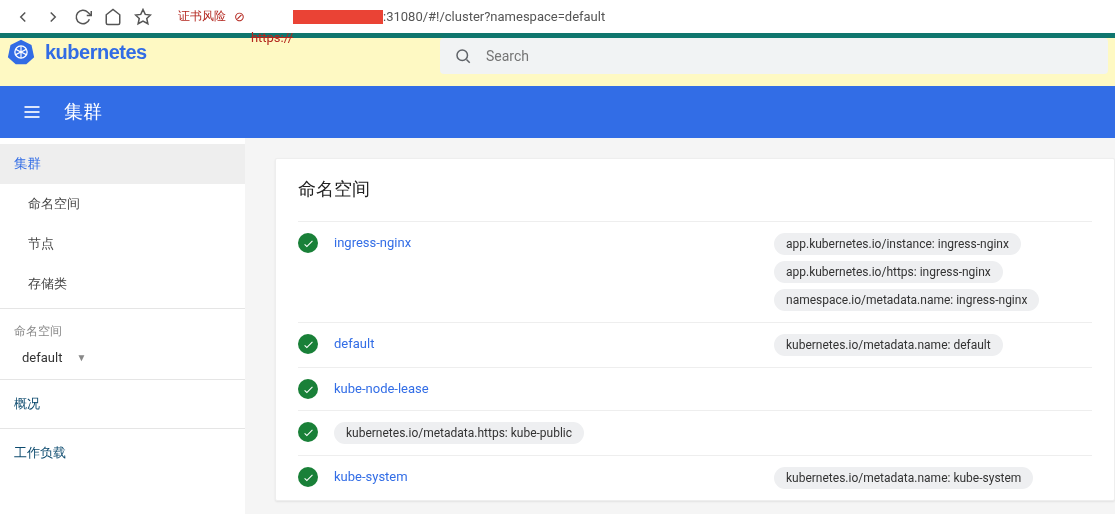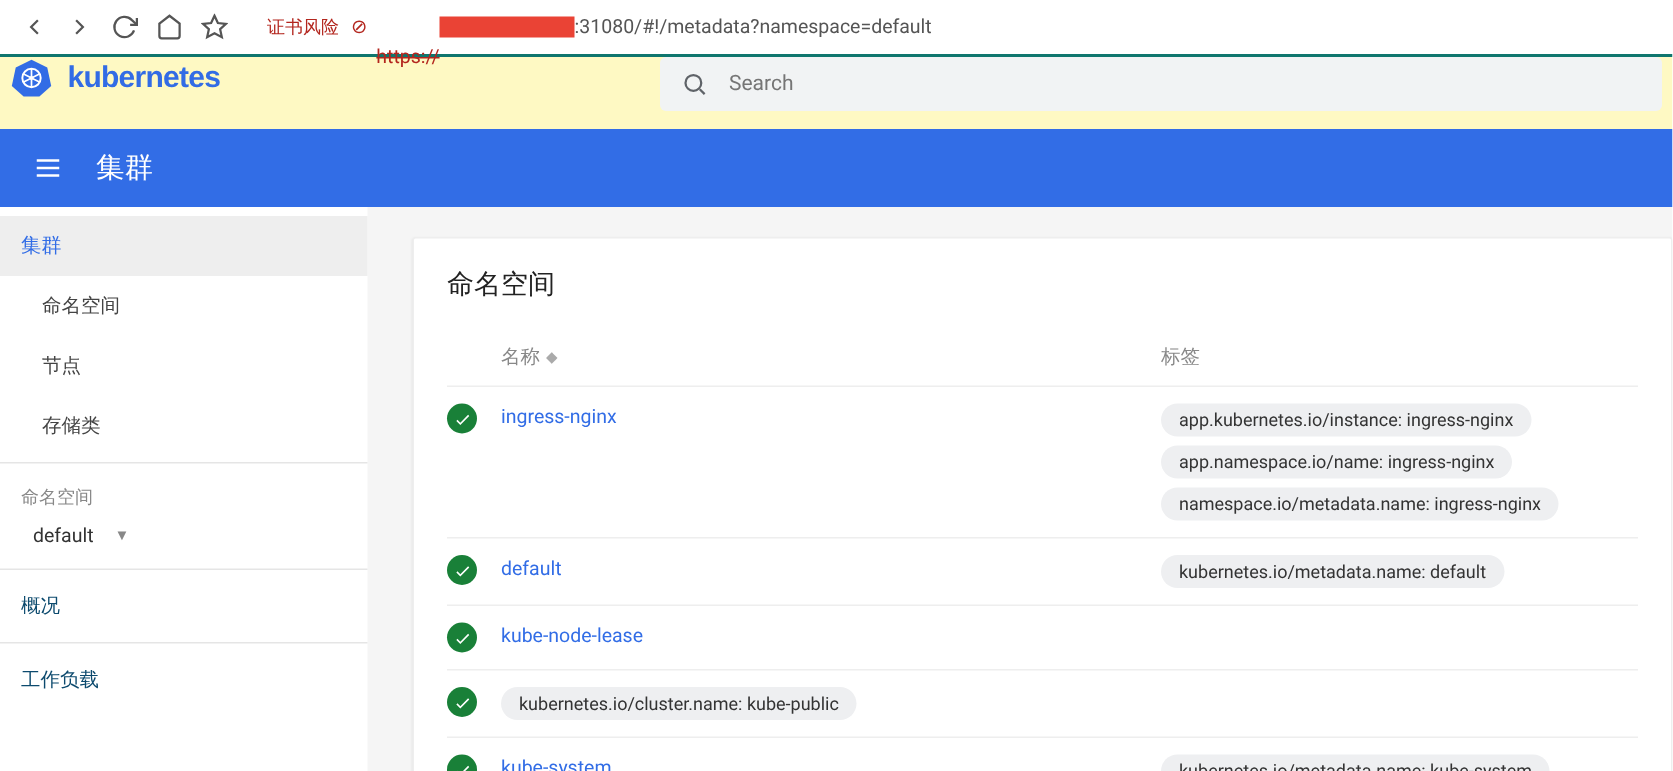--- a/index.html
+++ b/index.html
@@ -1,19 +1,19 @@
 <!DOCTYPE html>
 <html><head>
   <meta charset="utf-8">
   <style>
     * { margin: 0; padding: 0; box-sizing: border-box; font-family: -apple-system, BlinkMacSystemFont, "Segoe UI", Roboto, Arial, sans-serif; }
     body { width: 1115px; height: 514px; overflow: hidden; background: #fff; }
     
     
-    .browser-nav { display: flex; align-items: center; height: 38px; padding: 0 8px; background: #fff; border-bottom: 2px solid #0f766e; }
+    .browser-nav { display: flex; align-items: center; height: 38px; padding: 0 8px; background: #fff; border-bottom: 5px solid #0f766e; }
     .nav-btn { width: 30px; height: 30px; display: flex; align-items: center; justify-content: center; color: #555; cursor: pointer; }
     .nav-btn svg { width: 18px; height: 18px; }
     .url-area { flex: 1; display: flex; align-items: center; margin-left: 20px; font-size: 13px; color: #333; }
     .cert-warning { color: #b3261e; margin-right: 8px; font-size: 12px; }
     .lock-icon { color: #b3261e; margin-right: 6px; }
     .url-protocol { color: #b3261e; text-decoration: line-through; margin-top: 41px; }
     .url-redacted { display: inline-block; width: 90px; height: 14px; background: #ea4335; vertical-align: middle; }
     .url-rest { color: #555; }
     
     
@@ -87,21 +87,21 @@
   <div class="nav-btn">
       <svg viewBox="0 0 24 24" fill="none" stroke="currentColor" stroke-width="2">
         <polygon points="12 2 15 8.5 22 9.3 17 14 18.5 21 12 17.5 5.5 21 7 14 2 9.3 9 8.5 12 2"></polygon>
       </svg>
     </div>
   <div class="url-area">
     <span class="cert-warning">证书风险</span>
     <span class="lock-icon">⊘</span>
     <span class="url-protocol">https://</span>
     <span class="url-redacted"></span>
-    <span class="url-rest">:31080/#!/metadata?namespace=default</span>
+    <span class="url-rest">:31080/#!/cluster?namespace=default</span>
   </div>
 </div>
 
 <div class="app-header">
   <div class="logo-area">
     <svg class="k8s-logo" viewBox="0 0 32 32">
       <polygon points="16,2 28,8 31,22 22,30 10,30 1,22 4,8" fill="#326ce5"></polygon>
       <circle cx="16" cy="16" r="7" fill="none" stroke="#fff" stroke-width="1.5"></circle>
       <circle cx="16" cy="16" r="1.5" fill="#fff"></circle>
       <line x1="16" y1="16" x2="16" y2="9" stroke="#fff" stroke-width="1.3"></line>
@@ -148,105 +148,97 @@
     </div>
     <div class="side-divider"></div>
     <div class="side-item">概况</div>
     <div class="side-divider"></div>
     <div class="side-item">工作负载</div>
   </div>
 
   <div class="main">
     <div class="card">
       <div class="card-title">命名空间</div>
-      <div class="tbl-header">
-        <div class="col-status"></div>
-        <div class="col-name">
-          <span>名称</span>
-          <span class="sort-icon">◆</span>
+      <div id="tbl-body">
+          <div class="tbl-row">
+            <div class="col-status">
+              <div class="status-icon">
+                <svg viewBox="0 0 24 24">
+                  <path d="M9 16.2l-3.5-3.5-1.4 1.4L9 19 20 8l-1.4-1.4z"></path>
+                </svg>
+              </div>
+            </div>
+            <div class="col-name">
+              <span class="name-link">ingress-nginx</span>
+            </div>
+            <div class="col-labels">
+              <div class="labels-wrap">
+                <span class="label-chip">app.kubernetes.io/instance: ingress-nginx</span>
+                <span class="label-chip">app.kubernetes.io/https: ingress-nginx</span>
+                <span class="label-chip">namespace.io/metadata.name: ingress-nginx</span>
+              </div>
+            </div>
+          </div>
+          <div class="tbl-row">
+            <div class="col-status">
+              <div class="status-icon">
+                <svg viewBox="0 0 24 24">
+                  <path d="M9 16.2l-3.5-3.5-1.4 1.4L9 19 20 8l-1.4-1.4z"></path>
+                </svg>
+              </div>
+            </div>
+            <div class="col-name">
+              <span class="name-link">default</span>
+            </div>
+            <div class="col-labels">
+              <div class="labels-wrap">
+                <span class="label-chip">kubernetes.io/metadata.name: default</span>
+              </div>
+            </div>
+          </div>
+          <div class="tbl-row">
+            <div class="col-status">
+              <div class="status-icon">
+                <svg viewBox="0 0 24 24">
+                  <path d="M9 16.2l-3.5-3.5-1.4 1.4L9 19 20 8l-1.4-1.4z"></path>
+                </svg>
+              </div>
+            </div>
+            <div class="col-name">
+              <span class="name-link">kube-node-lease</span>
+            </div>
+          </div>
+          <div class="tbl-row">
+            <div class="col-status">
+              <div class="status-icon">
+                <svg viewBox="0 0 24 24">
+                  <path d="M9 16.2l-3.5-3.5-1.4 1.4L9 19 20 8l-1.4-1.4z"></path>
+                </svg>
+              </div>
+            </div>
+            <div class="col-labels">
+              <div class="labels-wrap">
+                <span class="label-chip">kubernetes.io/metadata.https: kube-public</span>
+              </div>
+            </div>
+          </div>
+          <div class="tbl-row">
+            <div class="col-status">
+              <div class="status-icon">
+                <svg viewBox="0 0 24 24">
+                  <path d="M9 16.2l-3.5-3.5-1.4 1.4L9 19 20 8l-1.4-1.4z"></path>
+                </svg>
+              </div>
+            </div>
+            <div class="col-name">
+              <span class="name-link">kube-system</span>
+            </div>
+            <div class="col-labels">
+              <div class="labels-wrap">
+                <span class="label-chip">kubernetes.io/metadata.name: kube-system</span>
+              </div>
+            </div>
+          </div>
         </div>
-        <div class="col-labels">标签</div>
-      </div>
-      <div id="tbl-body">
-          <div class="tbl-row">
-            <div class="col-status">
-              <div class="status-icon">
-                <svg viewBox="0 0 24 24">
-                  <path d="M9 16.2l-3.5-3.5-1.4 1.4L9 19 20 8l-1.4-1.4z"></path>
-                </svg>
-              </div>
-            </div>
-            <div class="col-name">
-              <span class="name-link">ingress-nginx</span>
-            </div>
-            <div class="col-labels">
-              <div class="labels-wrap">
-                <span class="label-chip">app.kubernetes.io/instance: ingress-nginx</span>
-                <span class="label-chip">app.namespace.io/name: ingress-nginx</span>
-                <span class="label-chip">namespace.io/metadata.name: ingress-nginx</span>
-              </div>
-            </div>
-          </div>
-          <div class="tbl-row">
-            <div class="col-status">
-              <div class="status-icon">
-                <svg viewBox="0 0 24 24">
-                  <path d="M9 16.2l-3.5-3.5-1.4 1.4L9 19 20 8l-1.4-1.4z"></path>
-                </svg>
-              </div>
-            </div>
-            <div class="col-name">
-              <span class="name-link">default</span>
-            </div>
-            <div class="col-labels">
-              <div class="labels-wrap">
-                <span class="label-chip">kubernetes.io/metadata.name: default</span>
-              </div>
-            </div>
-          </div>
-          <div class="tbl-row">
-            <div class="col-status">
-              <div class="status-icon">
-                <svg viewBox="0 0 24 24">
-                  <path d="M9 16.2l-3.5-3.5-1.4 1.4L9 19 20 8l-1.4-1.4z"></path>
-                </svg>
-              </div>
-            </div>
-            <div class="col-name">
-              <span class="name-link">kube-node-lease</span>
-            </div>
-          </div>
-          <div class="tbl-row">
-            <div class="col-status">
-              <div class="status-icon">
-                <svg viewBox="0 0 24 24">
-                  <path d="M9 16.2l-3.5-3.5-1.4 1.4L9 19 20 8l-1.4-1.4z"></path>
-                </svg>
-              </div>
-            </div>
-            <div class="col-labels">
-              <div class="labels-wrap">
-                <span class="label-chip">kubernetes.io/cluster.name: kube-public</span>
-              </div>
-            </div>
-          </div>
-          <div class="tbl-row">
-            <div class="col-status">
-              <div class="status-icon">
-                <svg viewBox="0 0 24 24">
-                  <path d="M9 16.2l-3.5-3.5-1.4 1.4L9 19 20 8l-1.4-1.4z"></path>
-                </svg>
-              </div>
-            </div>
-            <div class="col-name">
-              <span class="name-link">kube-system</span>
-            </div>
-            <div class="col-labels">
-              <div class="labels-wrap">
-                <span class="label-chip">kubernetes.io/metadata.name: kube-system</span>
-              </div>
-            </div>
-          </div>
-        </div>
     </div>
   </div>
 
 </div>
 
 </body></html>

